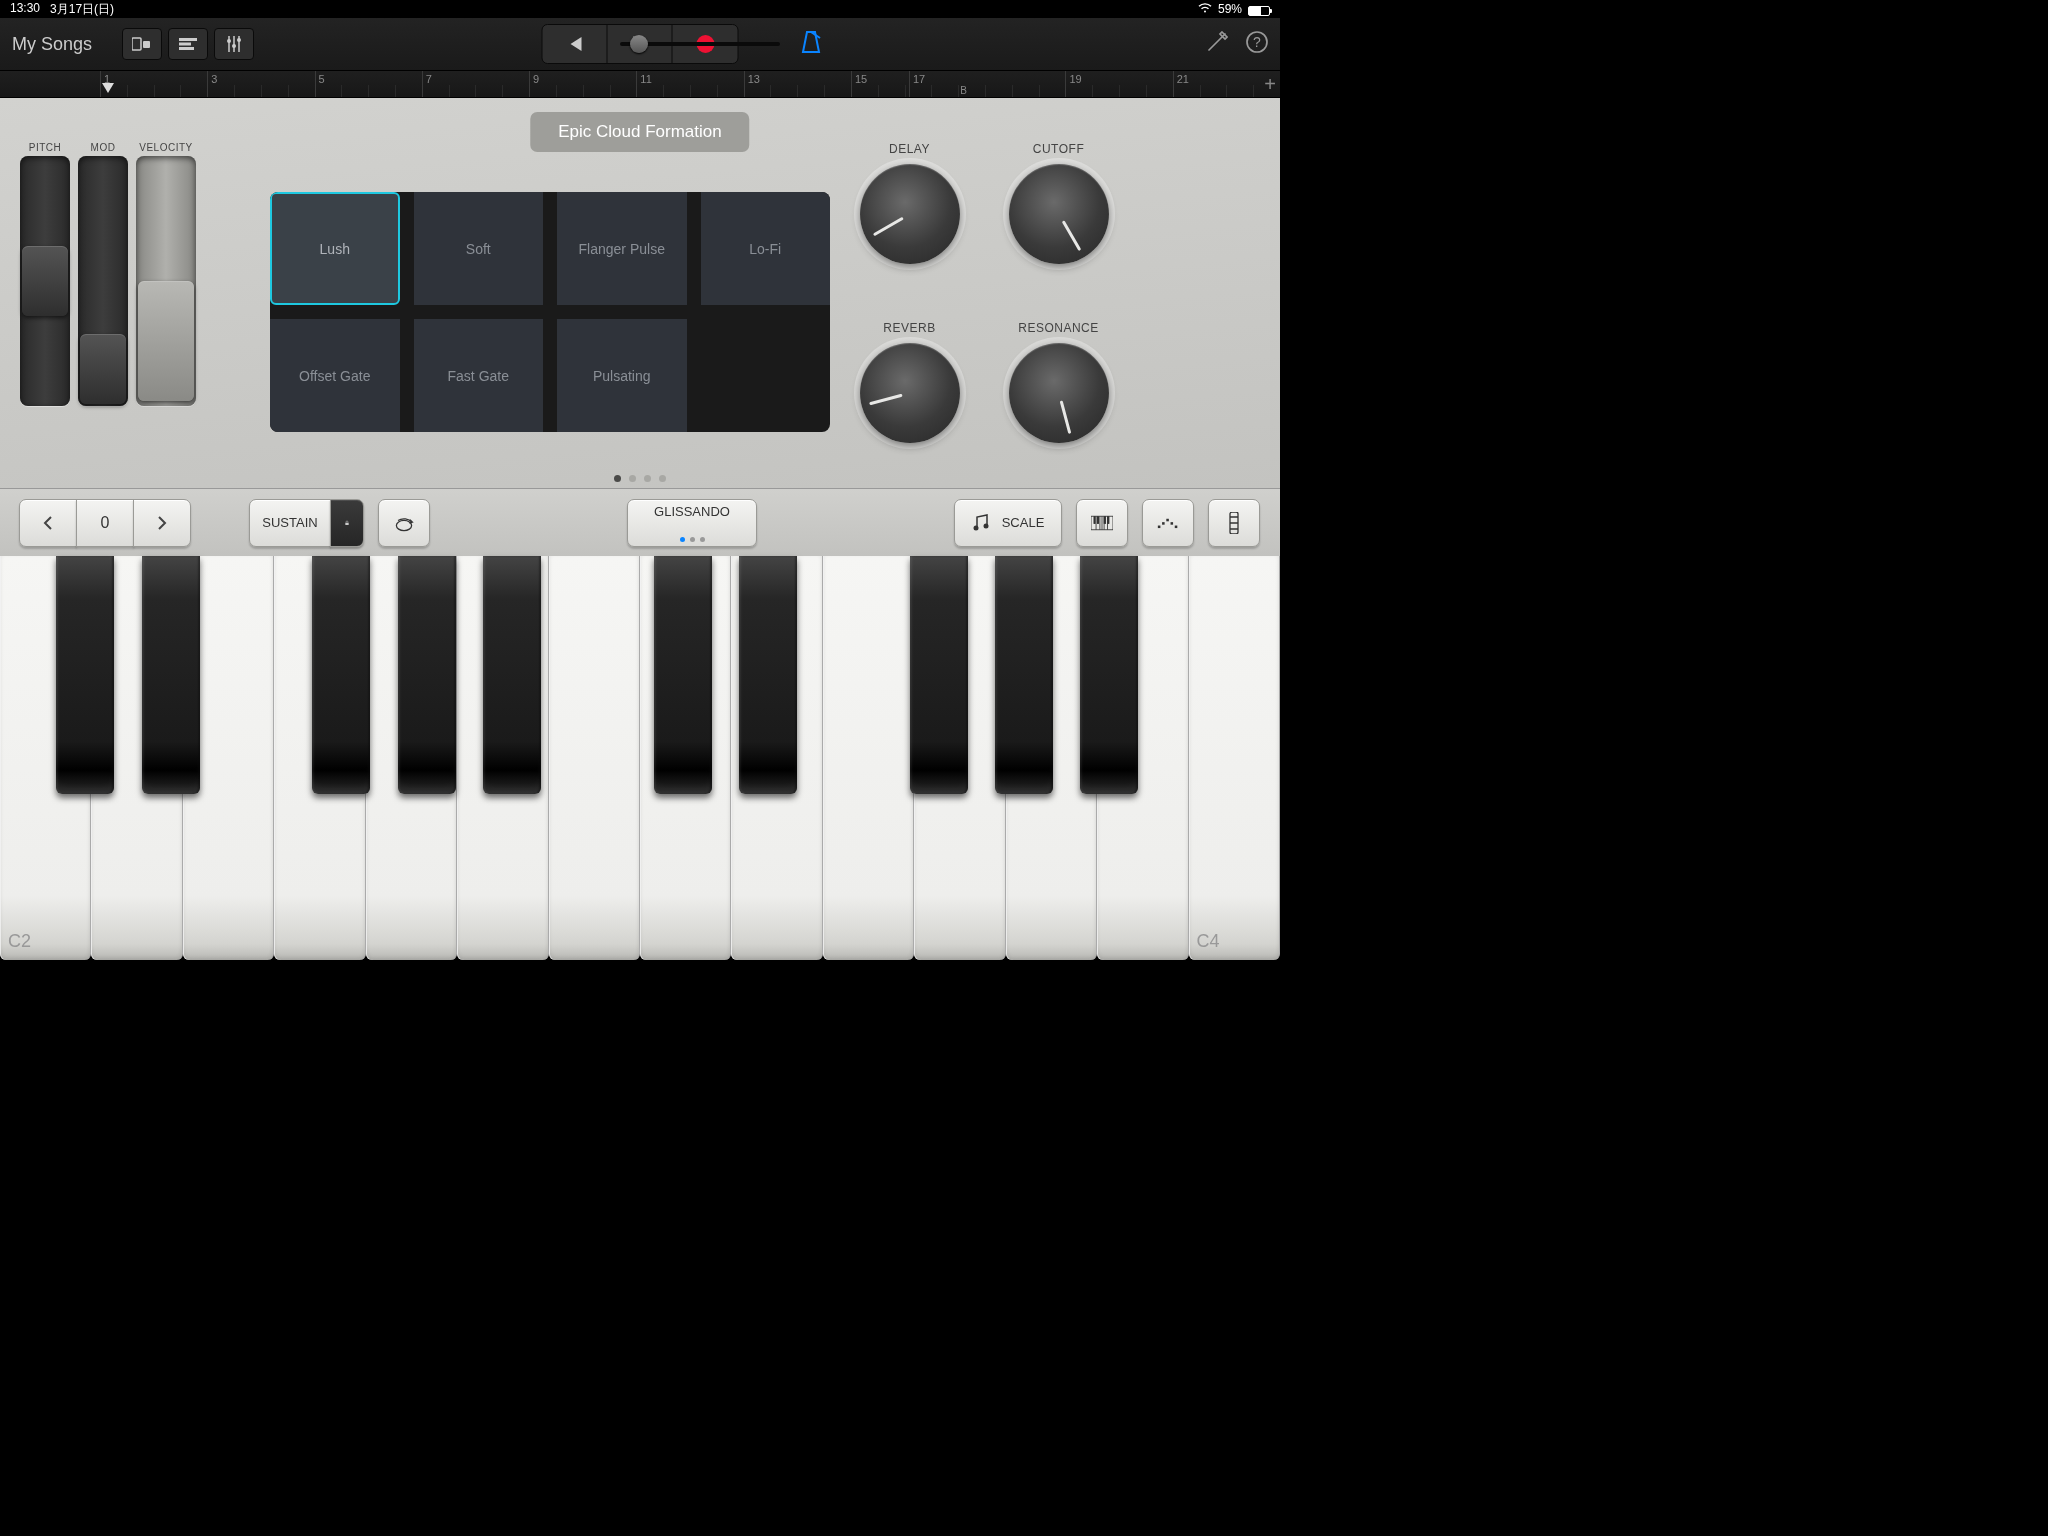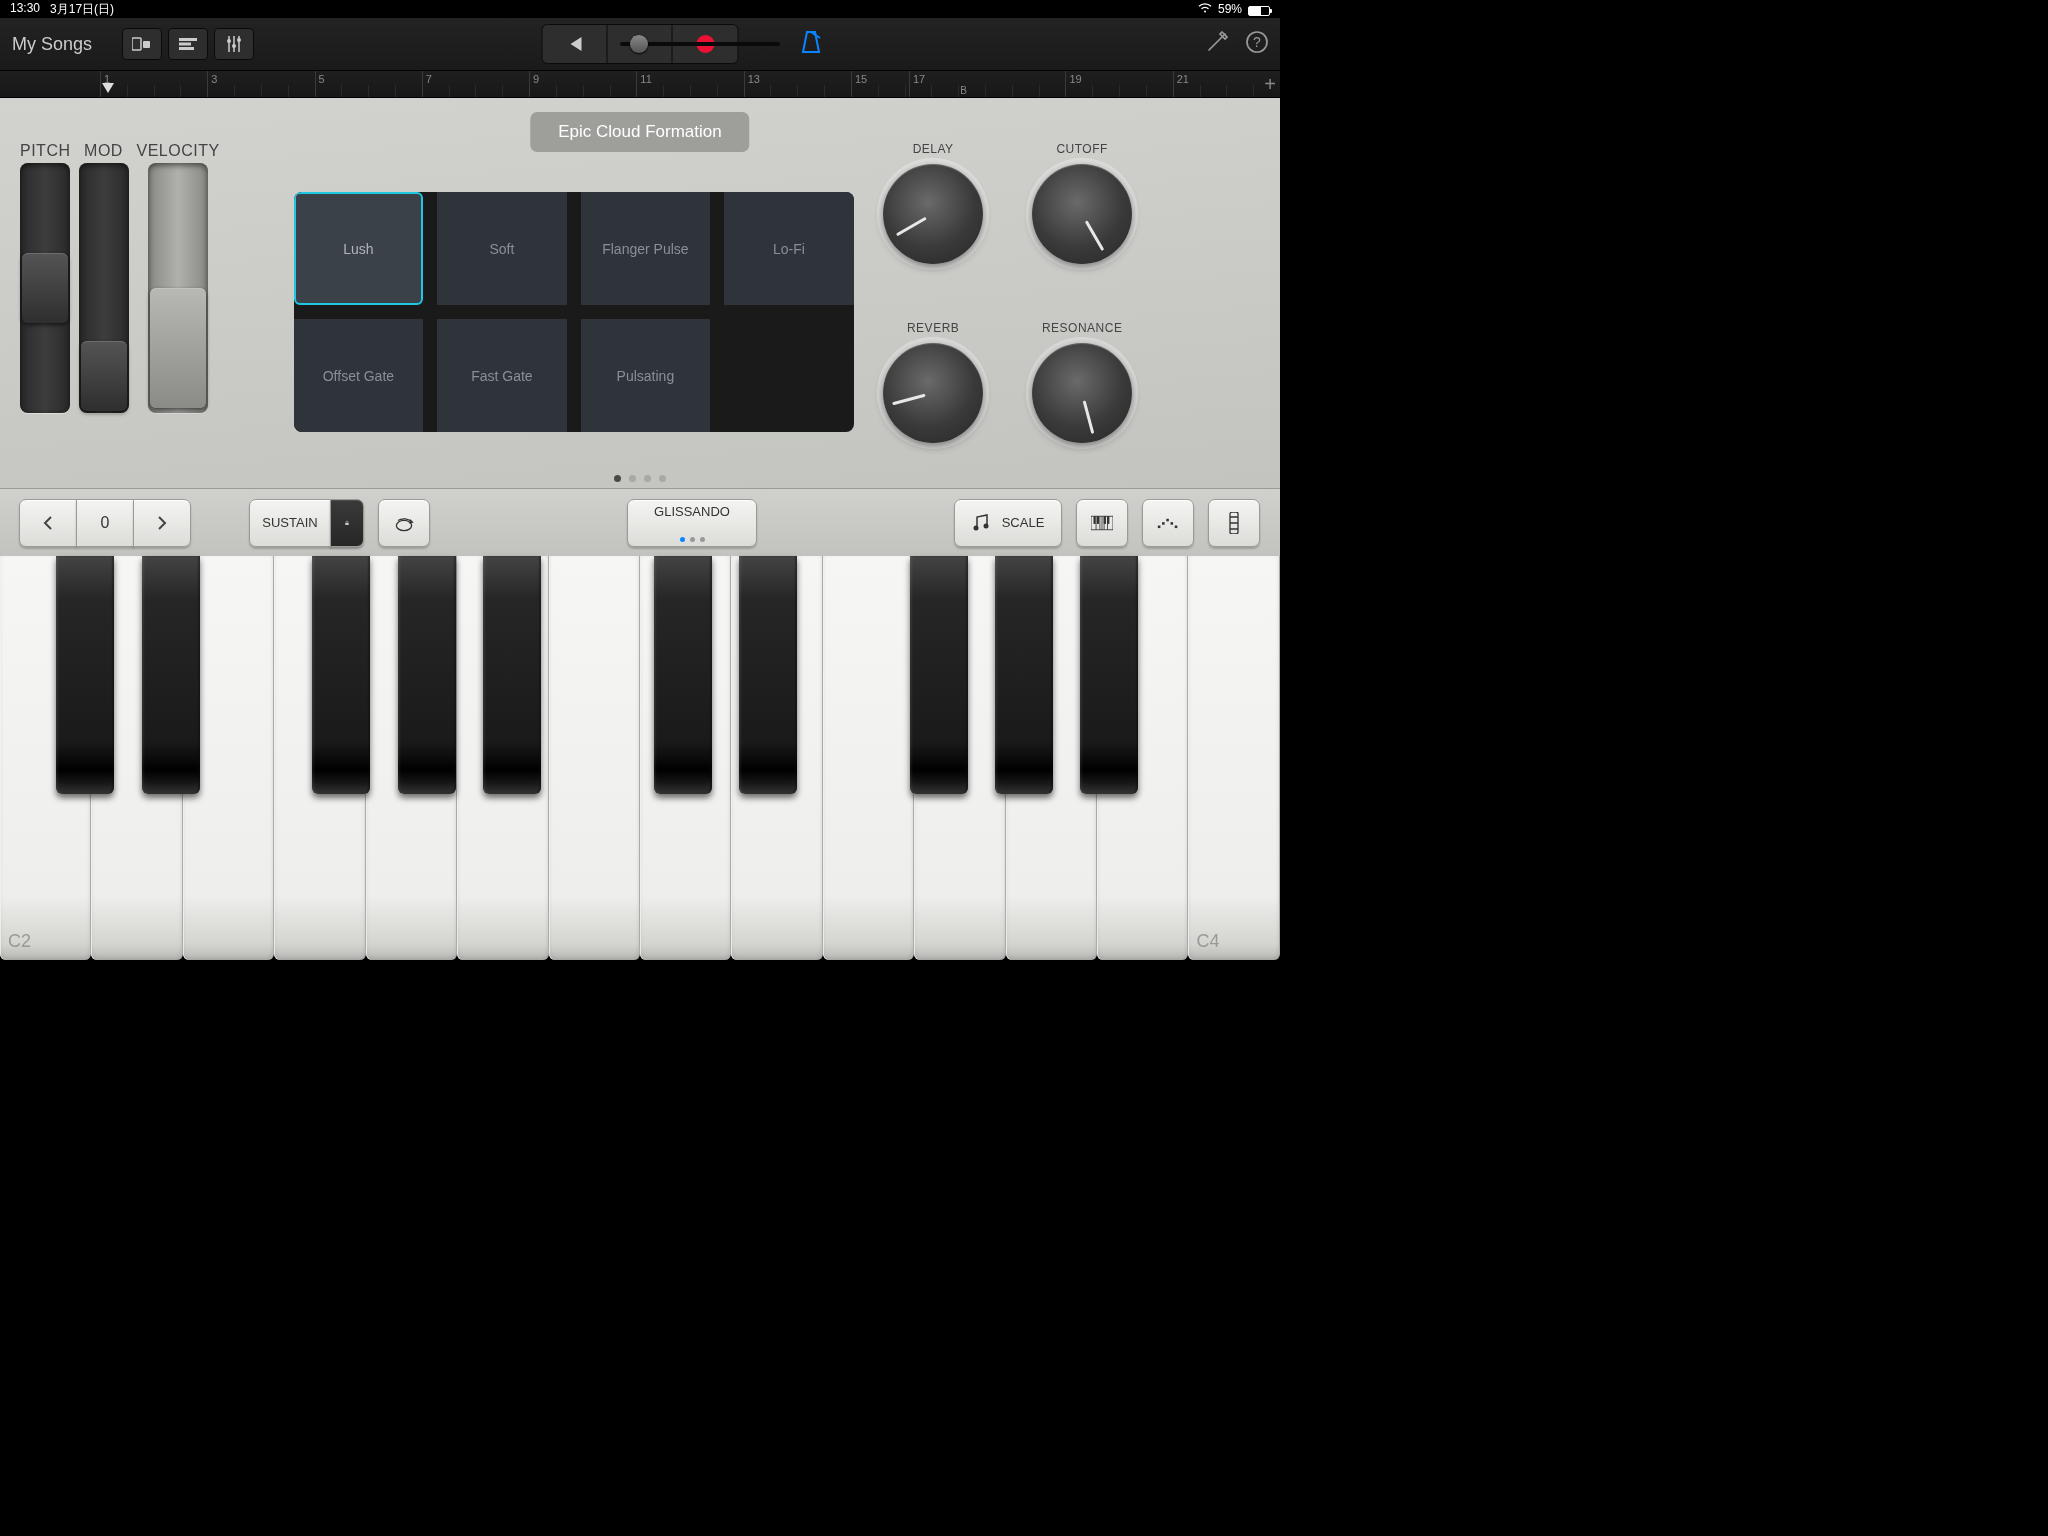--- a/index.html
+++ b/index.html
@@ -34,21 +34,21 @@
 .ruler-tick { position:absolute; top:0; font-size:11px; color:#888; height:100%; border-left:1px solid #3a3a3a; padding-left:3px; padding-top:2px; }
 .ruler-minor { position:absolute; top:14px; bottom:0; border-left:1px solid #2a2a2a; }
 .add-track { position:absolute; right:4px; top:2px; color:#888; font-size:20px; cursor:pointer; }
 
 
 .synth-panel { height:390px; background:linear-gradient(175deg,#d2d2cf,#c3c3c0); position:relative; padding:14px 20px 8px; display:flex; gap:14px; }
 .preset-btn { position:absolute; left:50%; top:14px; transform:translateX(-50%); background:#9e9e9a; color:#fff; padding:10px 28px; border-radius:7px; font-size:17px; cursor:pointer; }
 
 .fader-group { display:flex; gap:8px; margin-top:30px; }
 .fader-col { display:flex; flex-direction:column; align-items:center; }
-.fader-label { font-size:16px; color:#444; margin-bottom:3px; letter-spacing:.5px; }
+.fader-label { font-size:10px; color:#444; margin-bottom:3px; letter-spacing:.5px; }
 .fader-slot { width:50px; height:250px; background:linear-gradient(90deg,#2a2a2a,#3d3d3d,#2a2a2a); border-radius:8px; box-shadow:inset 0 2px 6px rgba(0,0,0,.6), 0 1px 0 rgba(255,255,255,.4); position:relative; }
 .fader-slot.wide { width:60px; background:linear-gradient(90deg,#888884,#b0b0ac,#888884); }
 .fader-handle { position:absolute; left:2px; right:2px; height:70px; background:linear-gradient(#545454,#2e2e2e); border-radius:6px; box-shadow:0 2px 4px rgba(0,0,0,.6), inset 0 1px 0 rgba(255,255,255,.15); }
 .fader-handle.light { background:linear-gradient(#b8b8b4,#8a8a86); }
 
 .pad-grid { flex:1; margin-top:80px; display:grid; grid-template-columns:repeat(4,1fr); grid-template-rows:repeat(2,1fr); gap:14px; background:#1a1a1a; border-radius:8px; overflow:hidden; height:240px; max-width:560px; margin-left:60px; }
 .pad { background:#2f333a; color:#8a8f96; display:flex; align-items:center; justify-content:center; font-size:14px; cursor:pointer; }
 .pad.selected { background:#3a4148; border:2px solid #1ec8e0; border-radius:6px; color:#b0b4ba; }
 
 .knob-area { width:280px; margin-top:30px; display:grid; grid-template-columns:1fr 1fr; gap:20px 18px; }
@@ -73,21 +73,21 @@
 .sustain-grp .kb-btn { border-radius:7px 0 0 7px; }
 .sustain-grp .kb-btn.dark { border-radius:0 7px 7px 0; width:34px; margin-left:-1px; }
 .gliss-btn { width:130px; flex-direction:column; gap:18px; }
 .gliss-dots { display:flex; gap:5px; }
 .gliss-dots .gd { width:5px; height:5px; border-radius:50%; background:#999; }
 .gliss-dots .gd.on { background:#0a84ff; }
 .flex-spacer { flex:1; }
 
 
 .piano { flex:1; position:relative; background:linear-gradient(#1a1a1a 0%,#0a0a0a 5%, transparent 5%); height:404px; }
-.white-keys { display:flex; height:100%; position:relative; }
+.white-keys { display:flex; height:100%; position:relative;justify-content:center; }
 .white-key { flex:1; background:linear-gradient(180deg,#f6f6f4 0%,#eeeeec 84%,#d4d4d0 96%,#b8b8b4 100%); border-right:1px solid #aaa; position:relative; cursor:pointer; border-radius:0 0 6px 6px; box-shadow:inset 0 -2px 4px rgba(0,0,0,.12),inset 1px 0 0 rgba(255,255,255,.8); }
 .white-key .note-label { position:absolute; bottom:8px; left:8px; font-size:18px; color:#999; font-weight:500; }
 .black-keys { position:absolute; top:0; left:0; right:0; height:59%; pointer-events:none; }
 .black-key { position:absolute; top:0; width:58px; height:100%; background:linear-gradient(180deg,#444 0%,#262626 18%,#1a1a1a 78%,#000 90%,#2a2a2a 100%); border-radius:0 0 6px 6px; box-shadow:0 4px 6px rgba(0,0,0,.55),inset 0 -6px 8px rgba(255,255,255,.05),inset 2px 0 2px rgba(255,255,255,.06),inset -2px 0 2px rgba(0,0,0,.4); pointer-events:auto; cursor:pointer; }
 </style>
 </head>
 <body>
 
 <div class="status-bar">
   <div class="status-left">

